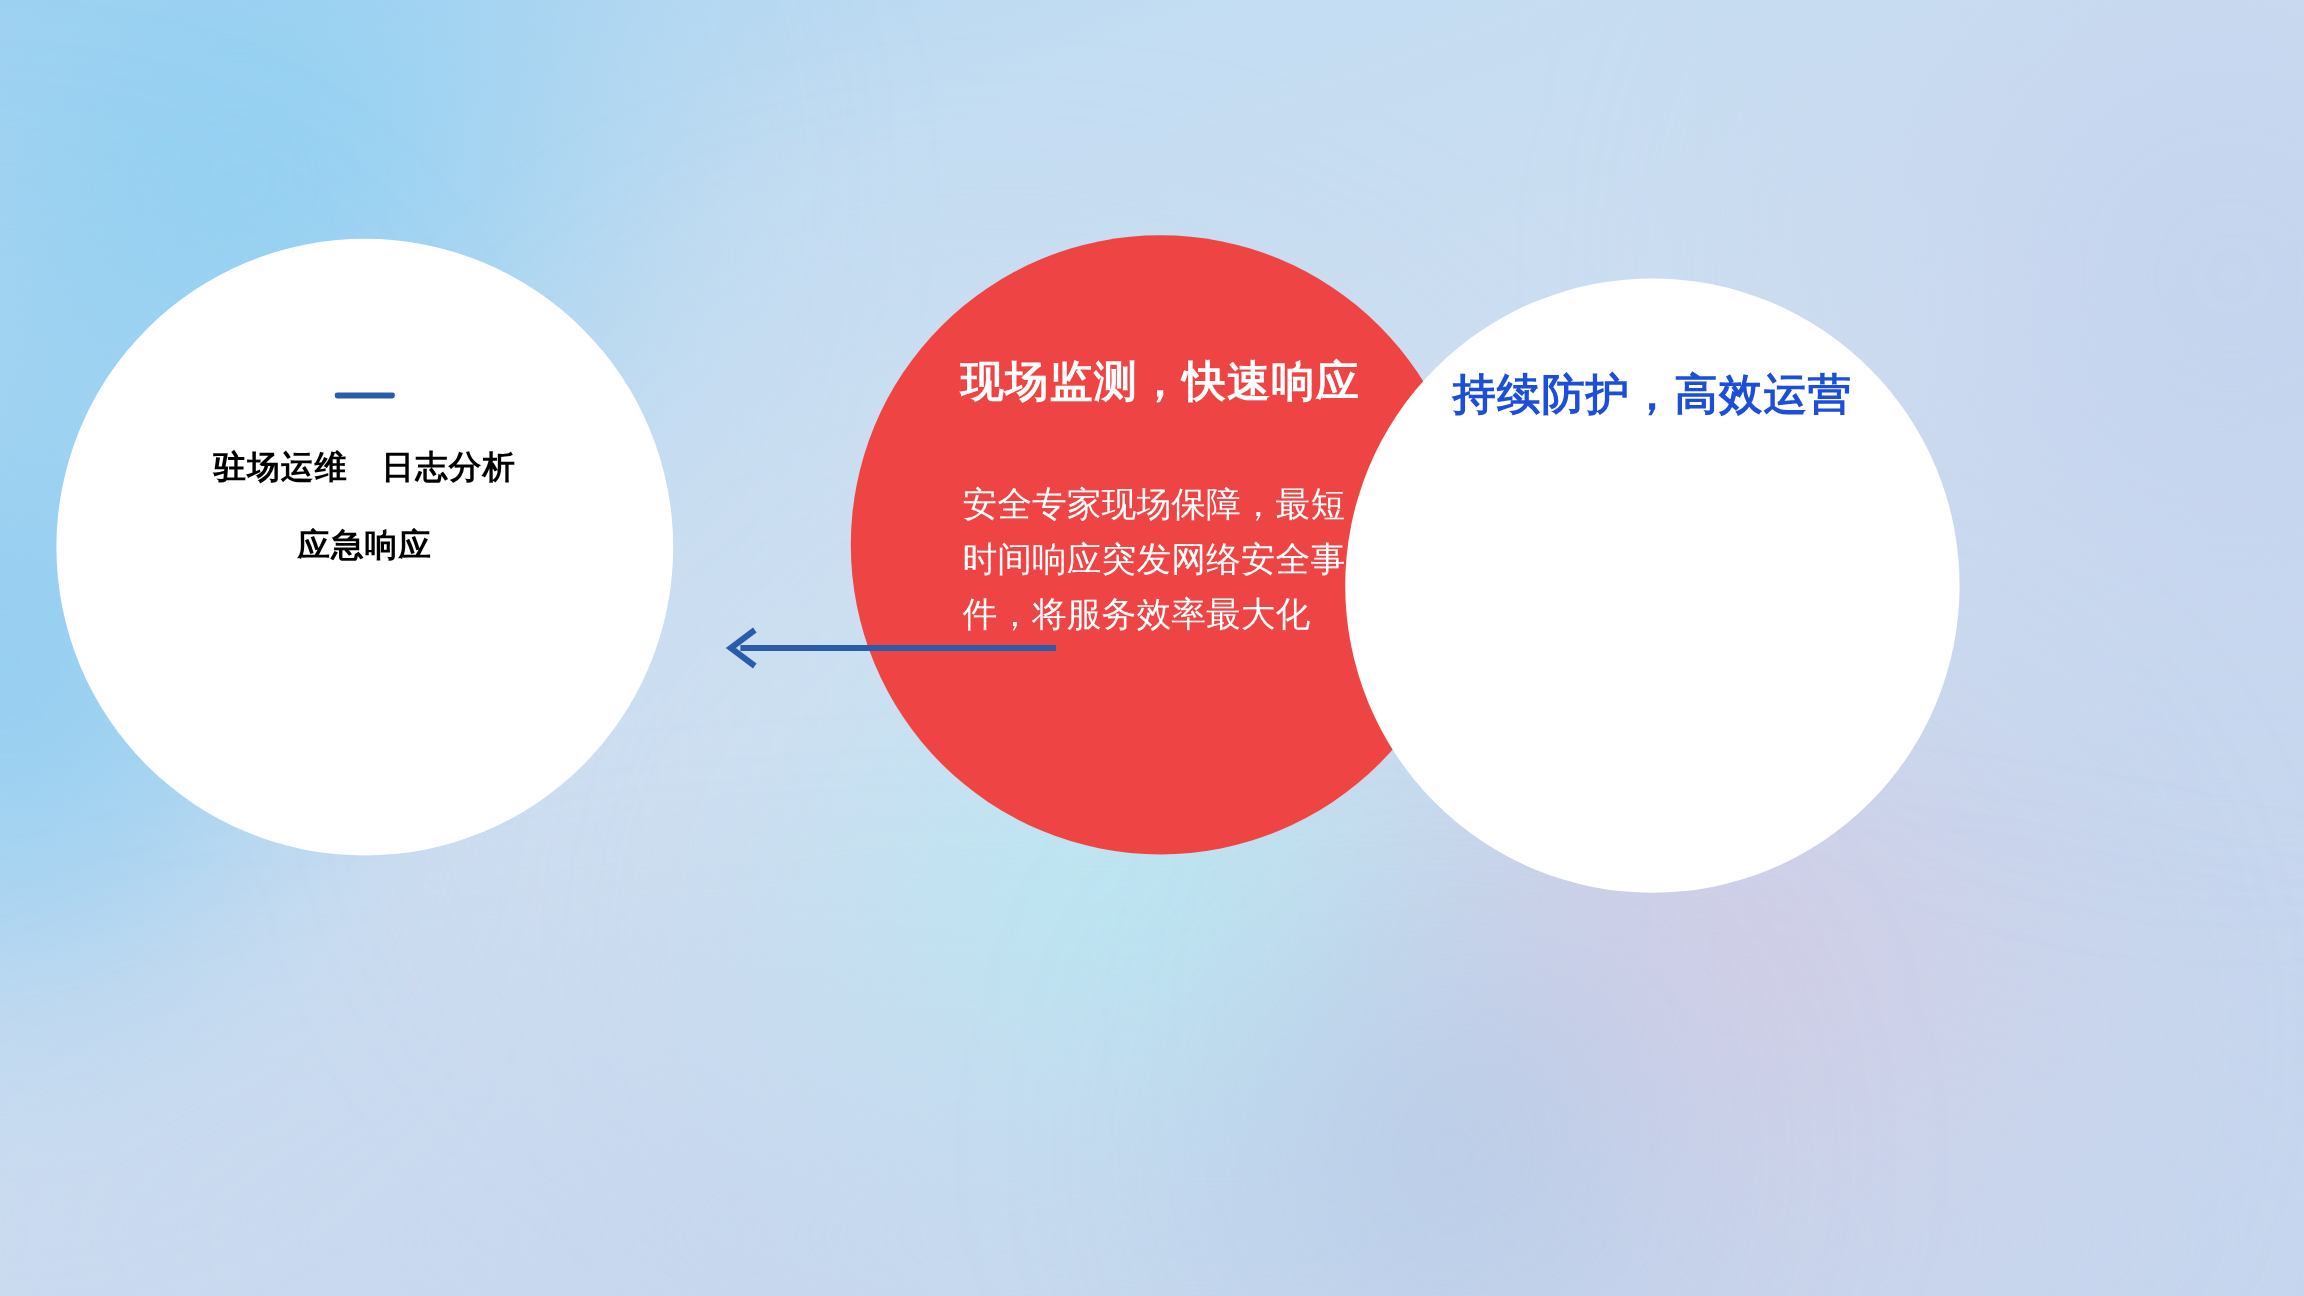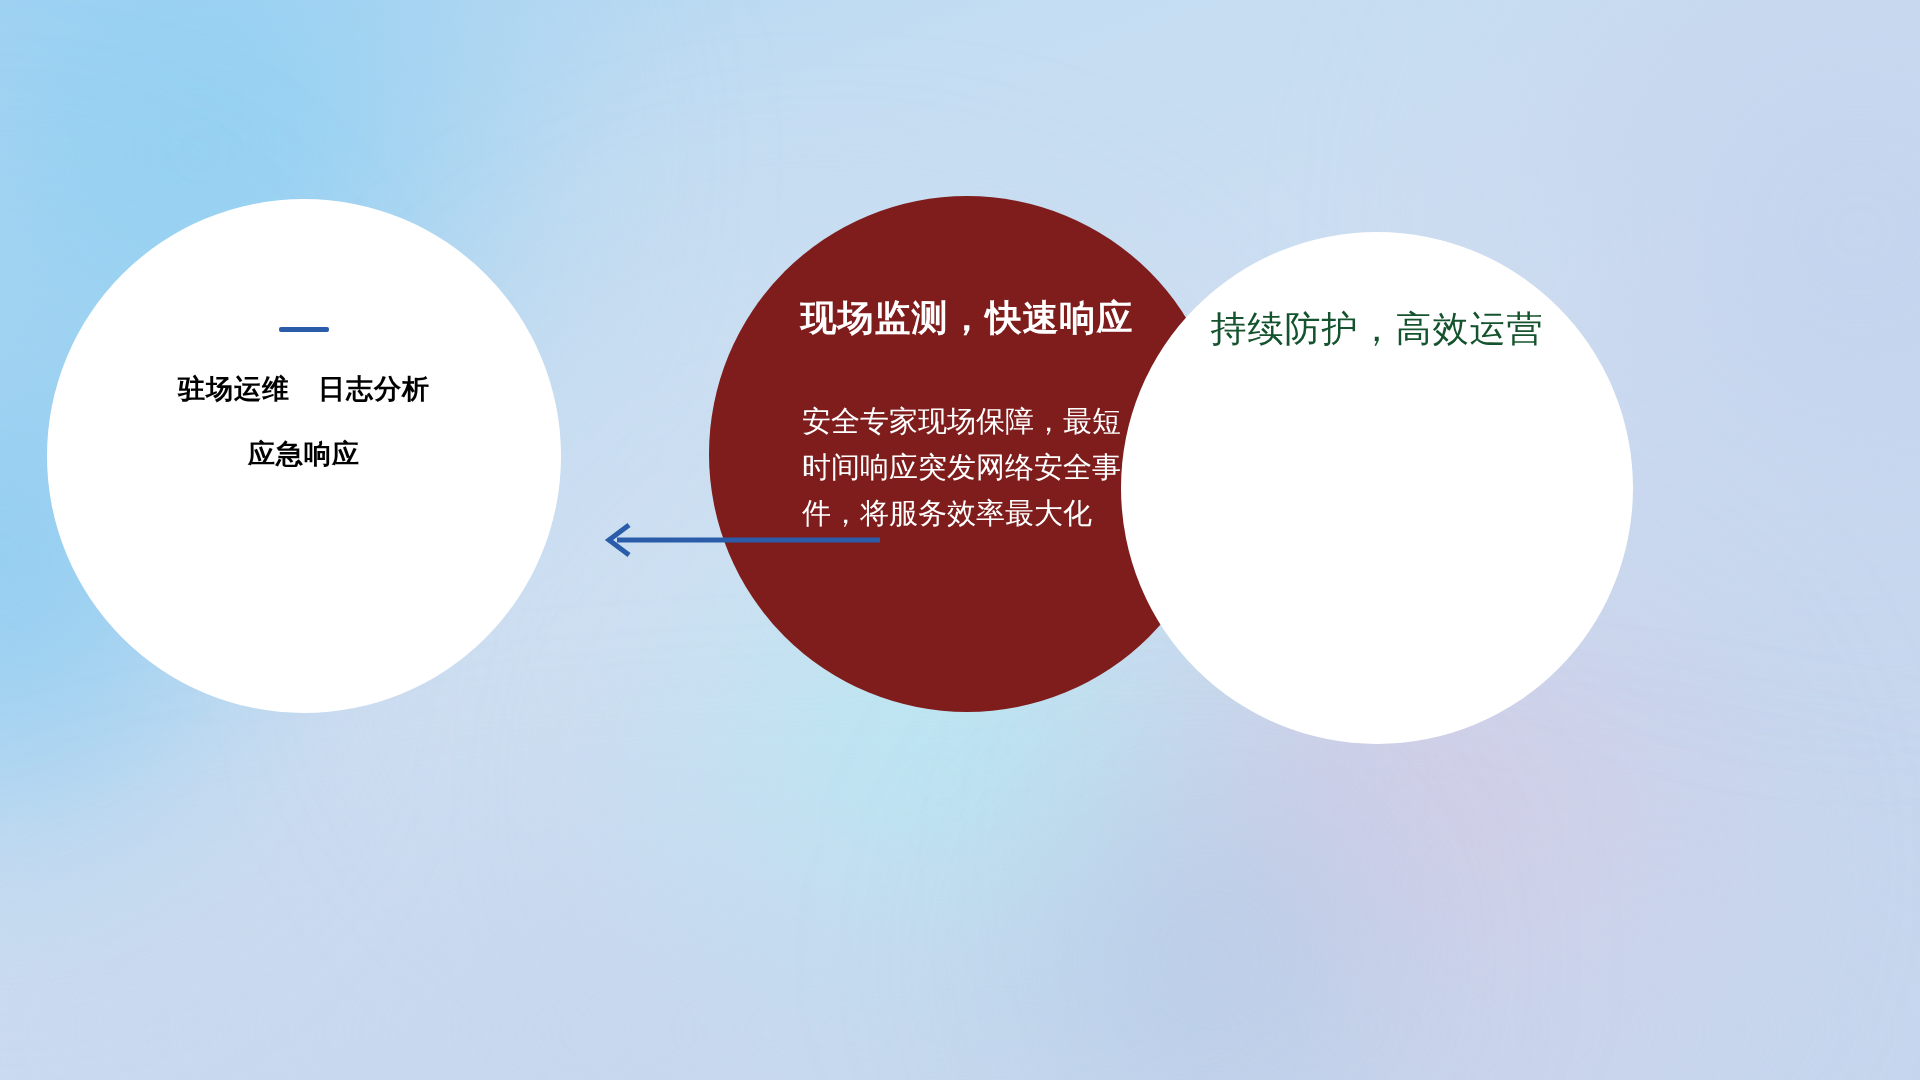--- a/index.html
+++ b/index.html
@@ -88,21 +88,21 @@
     line-height:1.0;
     margin-bottom:38px;
     white-space:nowrap;
   }
   .left-tag-line:last-child{ margin-bottom:0; }
   .left-tag-line .gap{ display:inline-block; width:28px; }
 
   .circle-mid{
     left:709px; top:196px;
     width:516px; height:516px;
-    background:#7f1d1d;
+    background:#ef4444;
     z-index:5;
     padding-top:100px;
   }
   .mid-title{
     font-size:36px;
     font-weight:bold;
     color:#ffffff;
     letter-spacing:1px;
     line-height:1.2;
     white-space:nowrap;
@@ -118,22 +118,22 @@
 
   .circle-right-real{
     left:1121px; top:232px;
     width:512px; height:512px;
     background:#ffffff;
     z-index:6;
     padding-top:75px;
   }
   .right-title{
     font-size:36px;
-    font-weight:normal;
-    color:#14532d;
+    font-weight:bold;
+    color:#1d4ed8;
     letter-spacing:1px;
     line-height:1.2;
     white-space:nowrap;
   }
   .right-body{
     margin-top:64px;
     width:412px;
     font-size:29px;
     color:#1a1a1a;
     line-height:1.58;

